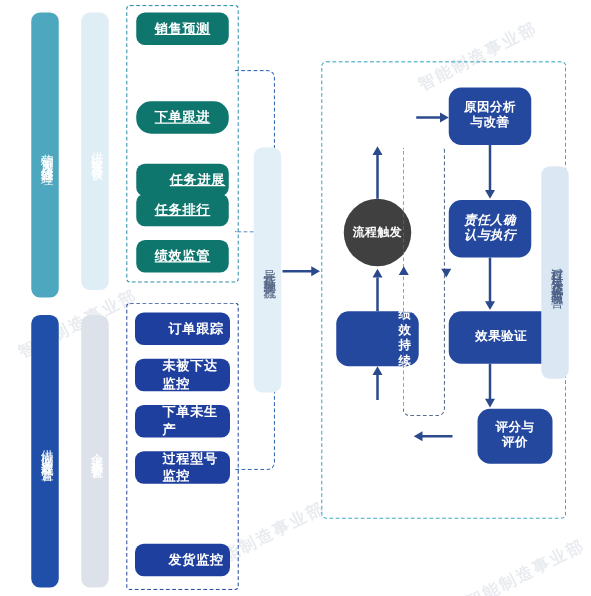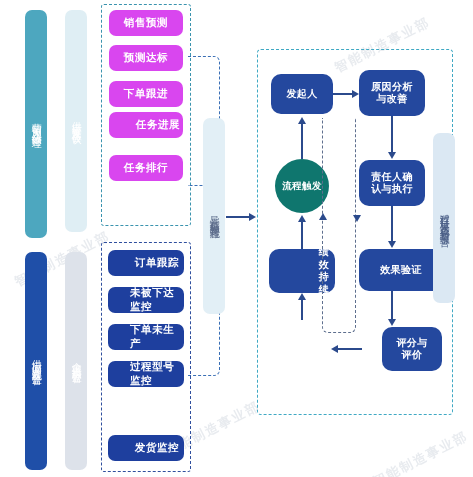--- a/index.html
+++ b/index.html
@@ -61,21 +61,21 @@
     box-sizing: border-box;
     border-radius: 7px;
     display: flex;
     align-items: center;
     justify-content: center;
     color: #ffffff;
     font-size: 10.5px;
     letter-spacing: 0.6px;
     font-weight: bold;
   }
-  .chip-teal { background: #d946ef; }
+  .chip-teal { background: #0f766e; text-decoration: underline; }
   .chip-blue { background: #1e3f9e; padding-left: 22px; }
 
   
   .flowframe {
     position: absolute;
     box-sizing: border-box;
     border: 1.6px dashed #3fa9c4;
     border-radius: 4px;
   }
   .node {
@@ -90,21 +90,21 @@
     color: #ffffff;
     font-size: 10px;
     line-height: 1.25;
     font-weight: bold;
     letter-spacing: 0.4px;
     padding: 2px;
   }
   .circle {
     position: absolute;
     box-sizing: border-box;
-    background: #0f766e;
+    background: #404040;
     border-radius: 50%;
     display: flex;
     align-items: center;
     justify-content: center;
     text-align: left;
     color: #ffffff;
     font-size: 9.5px;
     font-weight: bold;
     letter-spacing: 0.4px;
   }
@@ -188,24 +188,24 @@
     <span>供应侧业务流程监管</span>
   </div>
 
   <div class="vbar vbar-grey" style="left:65px; top:252px; width:22px; height:218px;">
     <span>全渠道指标监管</span>
   </div>
 
   <div class="dashgroup teal" style="left:101px; top:4px; width:90px; height:222px;"></div>
 
   <div class="chip chip-teal" style="left:109px; top:10px;  width:74px; height:26px;">销售预测</div>
-  <div class="chip chip-teal" style="left:109px; top:45px;  width:74px; height:26px;">预测达标</div>
-  <div class="chip chip-teal" style="left:109px; top:81px;  width:74px; height:26px;">下单跟进</div>
-  <div class="chip chip-teal" style="left:109px; top:112px; width:74px; height:26px;padding-left:24px;">任务进展</div>
+  <div class="chip chip-teal" style="left:109px; top:81px;  width:74px; height:26px;border-radius:12px;">下单跟进</div>
+  <div class="chip chip-teal" style="left:109px; top:131px; width:74px; height:26px;padding-left:24px;">任务进展</div>
   <div class="chip chip-teal" style="left:109px; top:155px; width:74px; height:26px;">任务排行</div>
+  <div class="chip chip-teal" style="left:109px; top:192px; width:74px; height:26px;">绩效监管</div>
 
   <div class="dashgroup" style="left:101px; top:242px; width:90px; height:230px;"></div>
 
   <div class="chip chip-blue" style="left:108px; top:250px; width:76px; height:26px;">订单跟踪</div>
   <div class="chip chip-blue" style="left:108px; top:287px; width:76px; height:26px;">未被下达监控</div>
   <div class="chip chip-blue" style="left:108px; top:361px; width:76px; height:26px;">过程型号监控</div>
   <div class="chip chip-blue" style="left:108px; top:324px; width:76px; height:26px;">下单未生产</div>
   <div class="chip chip-blue" style="left:108px; top:435px; width:76px; height:26px;">发货监控</div>
 
   <div class="dashelbow" style="left:188px; top:56px; width:32px; height:130px;"></div>
@@ -213,35 +213,34 @@
 
   <div class="vbar vbar-ice" style="left:203px; top:118px; width:22px; height:196px;">
     <span>异常指标触发流程</span>
   </div>
 
   <div class="ln lnh" style="left:226px; top:216px; width:24px;"></div>
   <div class="arrow arr-right" style="left:249px; top:212.5px;"></div>
 
   <div class="flowframe" style="left:257px; top:49px; width:196px; height:366px;"></div>
 
-  <div class="node" style="left:271px; top:74px; width:62px; height:40px;">发起人</div>
 
   <div class="circle" style="left:275px; top:159px; width:54px; height:54px;">流程触发</div>
 
   <div class="node" style="left:269px; top:249px; width:66px; height:44px;">
     <span style="display:block;margin-left:44px;">改善绩效<br>持续监控</span>
   </div>
 
 
   <div class="node" style="left:359px; top:70px; width:66px; height:46px;">
     <span style="display:block;">原因分析<br>与改善</span>
   </div>
 
   <div class="node" style="left:359px; top:160px; width:66px; height:46px;">
-    <span style="display:block;">责任人确<br>认与执行</span>
+    <span style="display:block;font-style:italic;">责任人确<br>认与执行</span>
   </div>
 
   <div class="node" style="left:359px; top:249px; width:84px; height:42px;">效果验证</div>
 
   <div class="node" style="left:362px; top:327px; width:60px; height:44px;margin-left:20px;">
     <span style="display:block;">评分与<br>评价</span>
   </div>
 
   <div class="ln lnh" style="left:333px; top:93px; width:20px;"></div>
   <div class="arrow arr-right" style="left:352px; top:89.5px;"></div>

